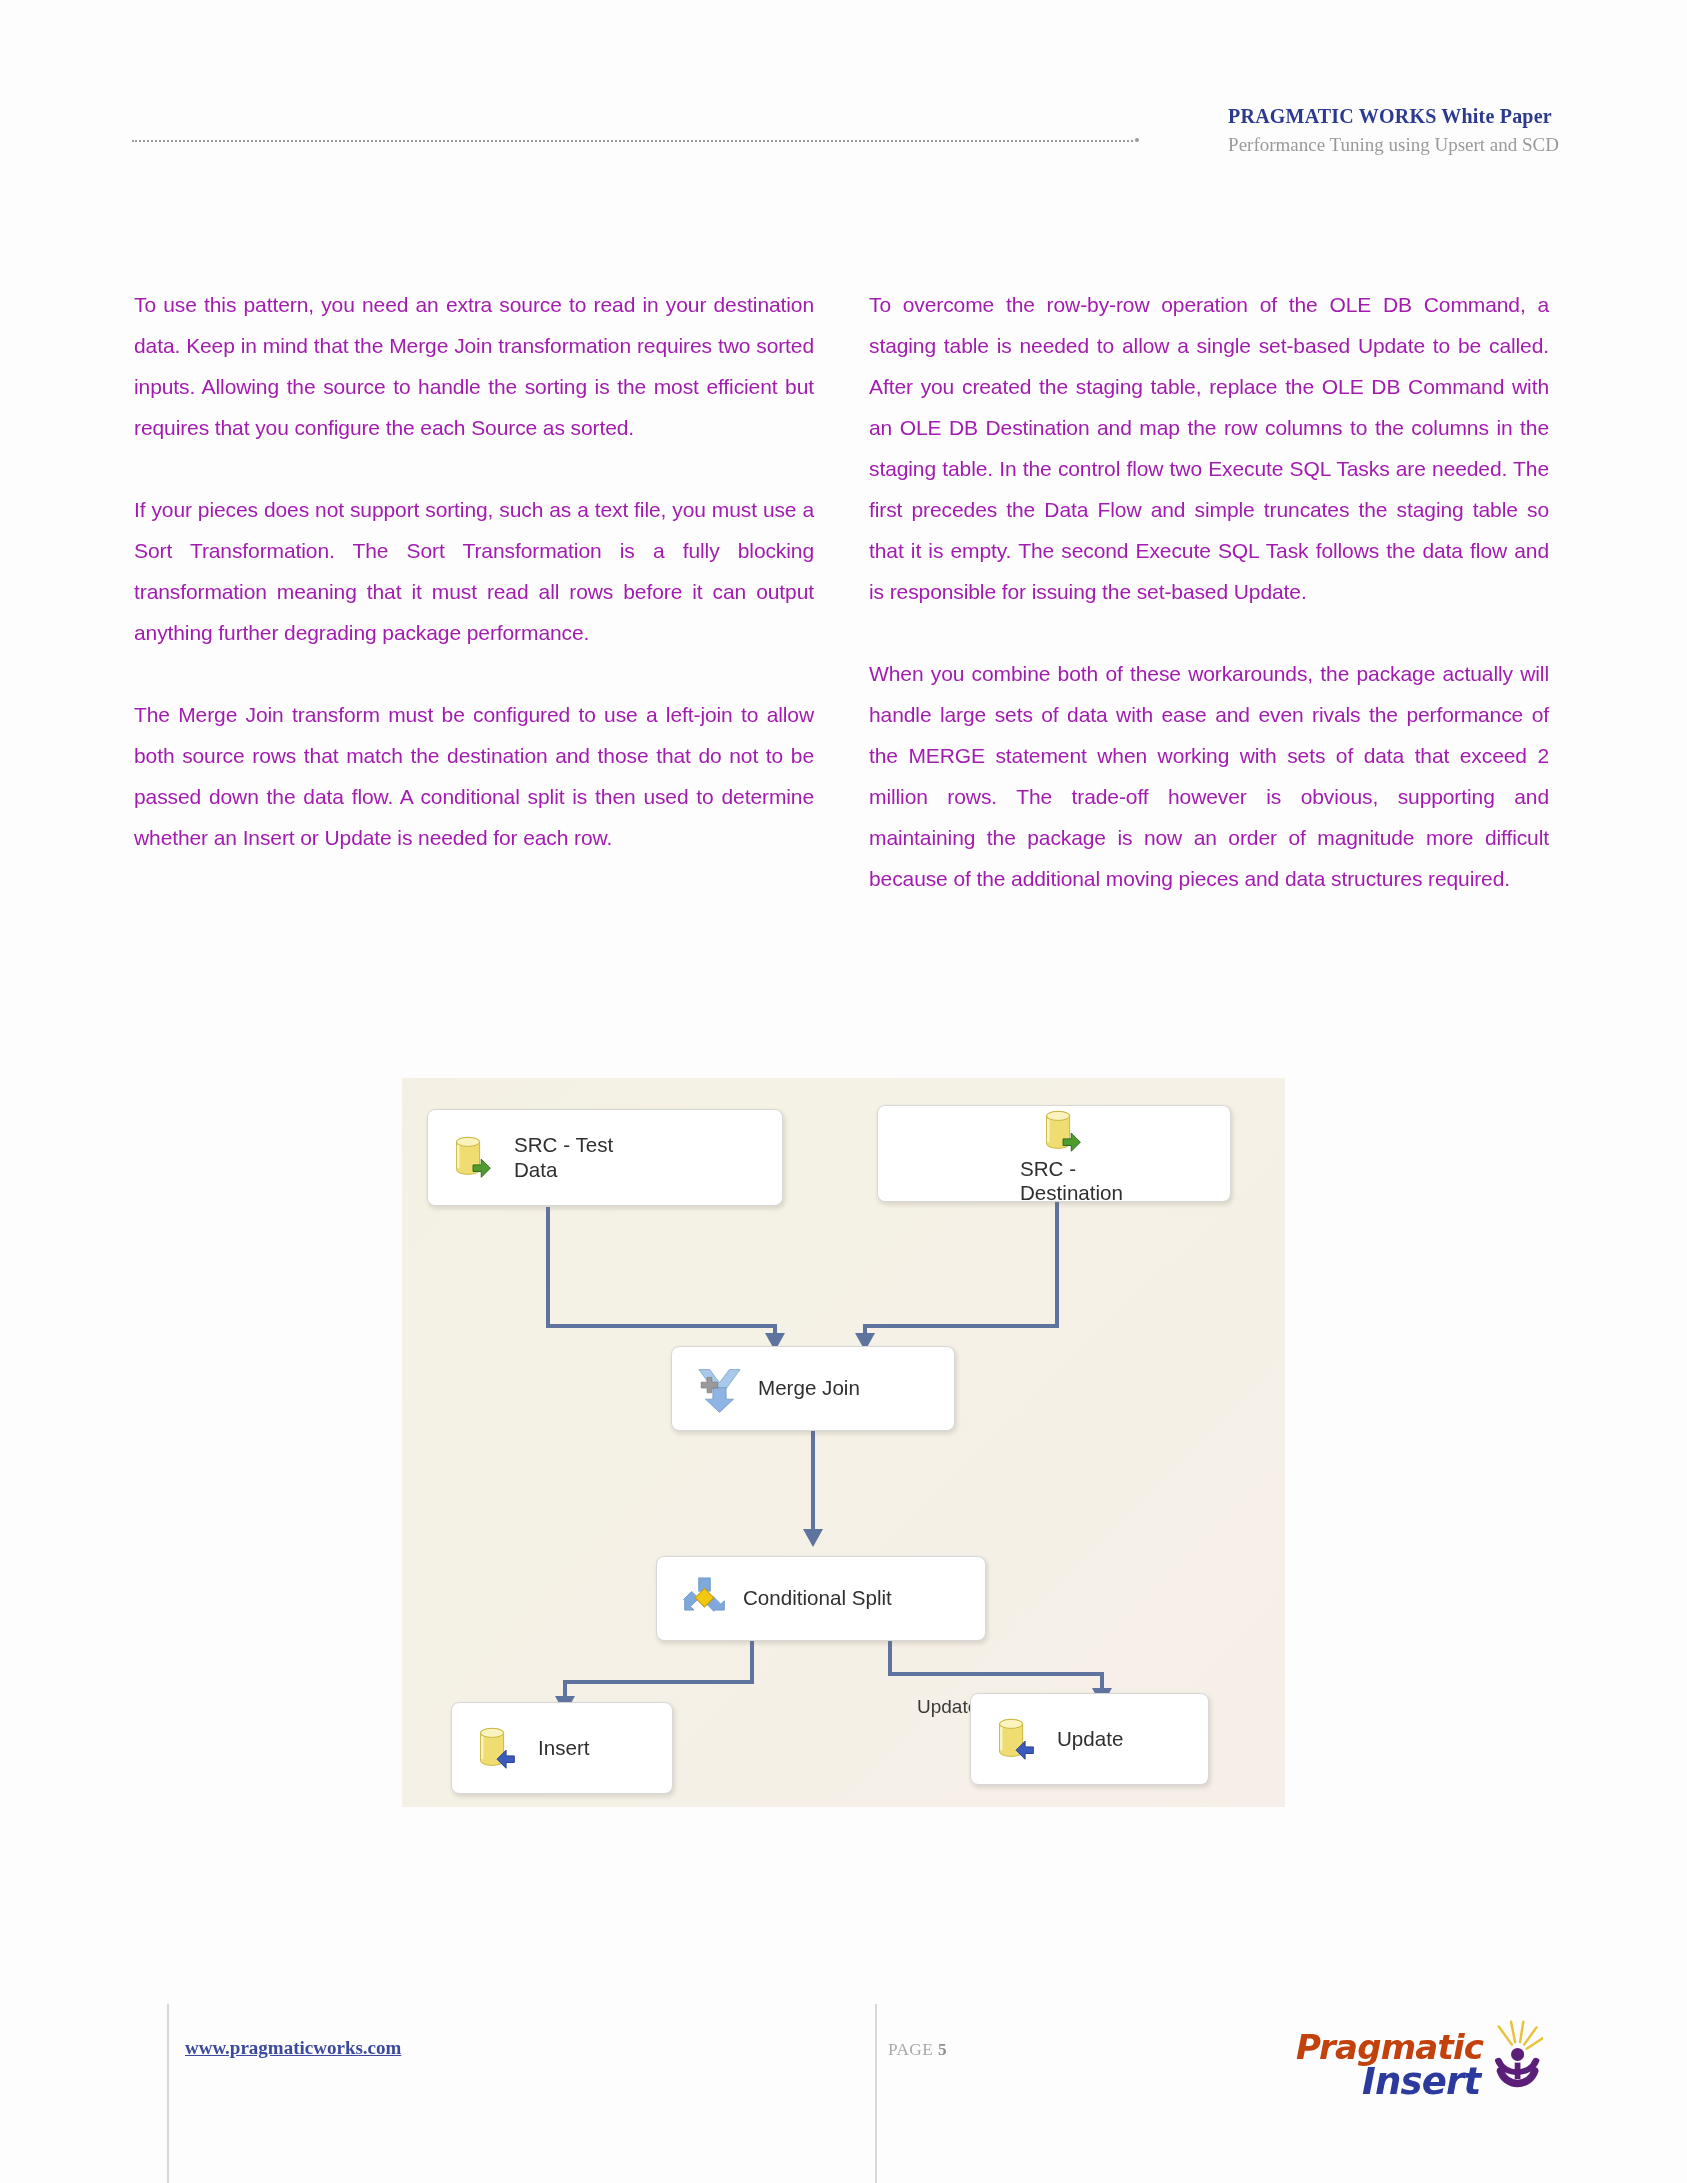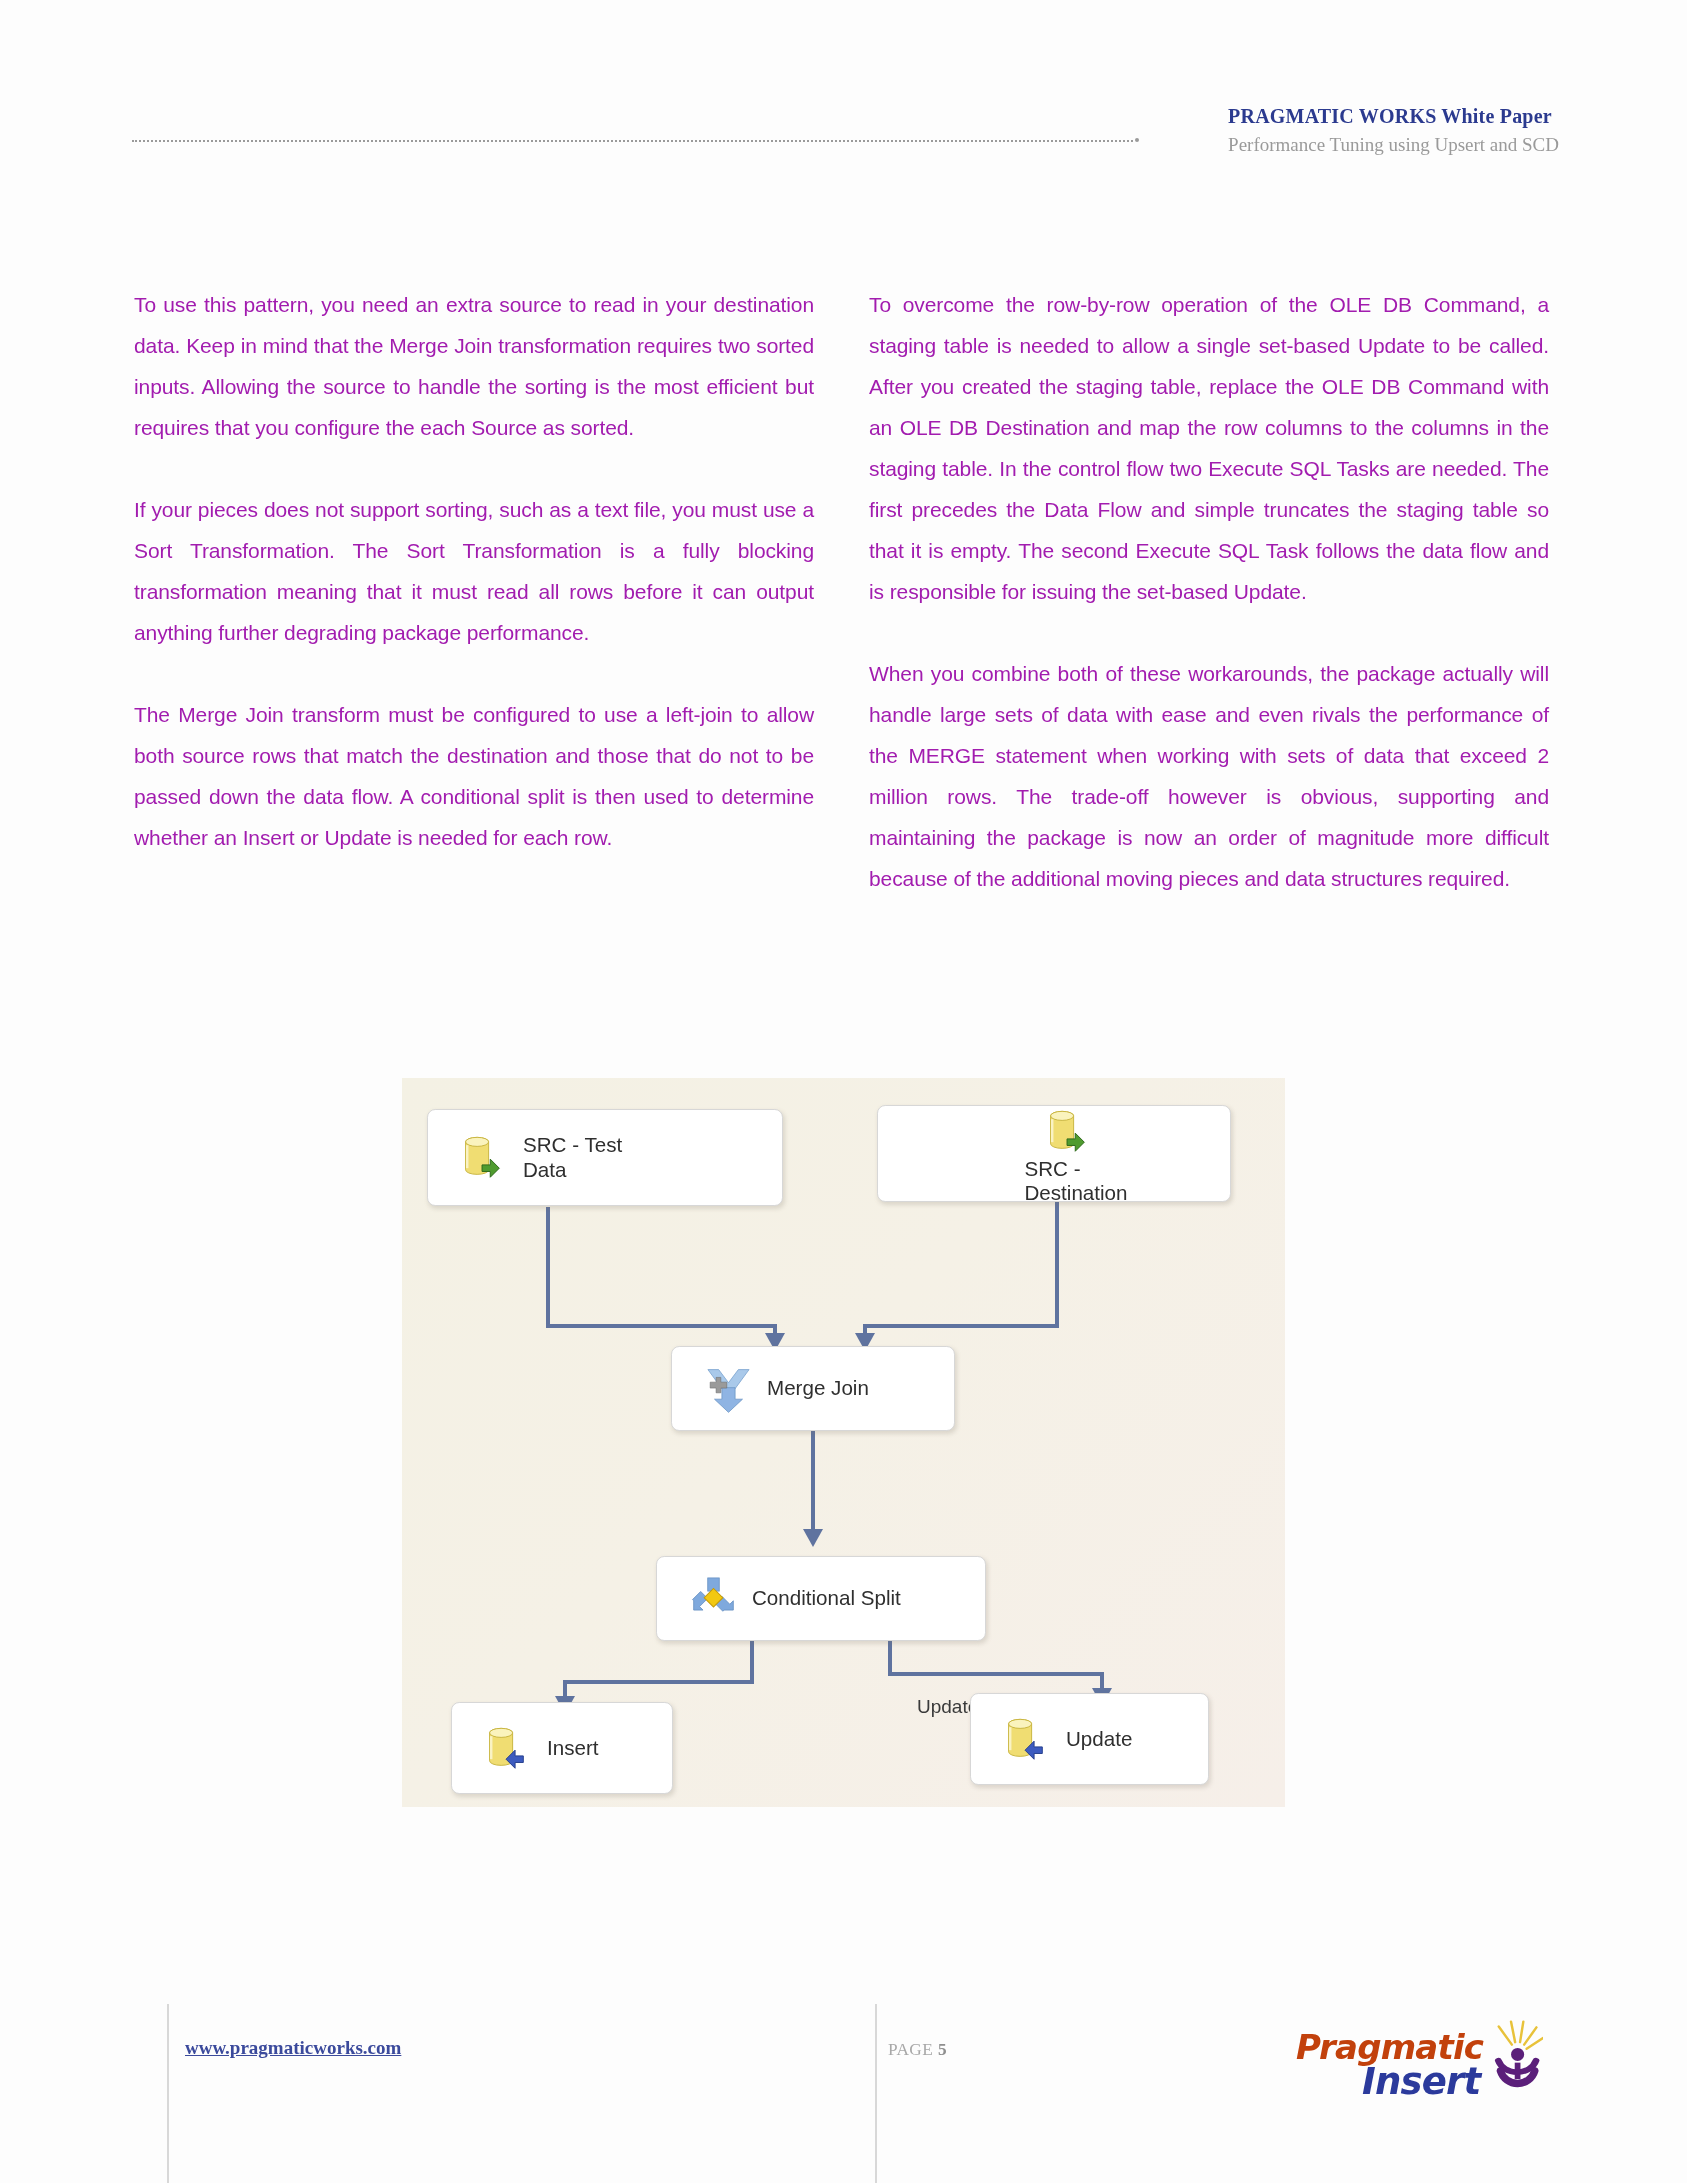--- a/index.html
+++ b/index.html
@@ -94,21 +94,21 @@
     background: linear-gradient(135deg, #f4f1e4 0%, #f5f1e6 45%, #f6efe9 100%);
   }
   .node {
     position: absolute;
     background: #ffffff;
     border: 0.8px solid #d7d7d7;
     border-radius: 8.2px;
     box-shadow: 1.6px 2.5px 4.1px rgba(120,110,95,0.20);
     display: flex;
     align-items: center;
-    padding-left: 31px;
+    padding-left: 22px;
   }
   .node-label {
     font-size: 20.6px;
     color: #2f2f2f;
     font-family: "Liberation Sans", sans-serif;
     line-height: 1.18;
     margin-left: 13px;
     white-space: pre-line;
   }
   .icon-box {

